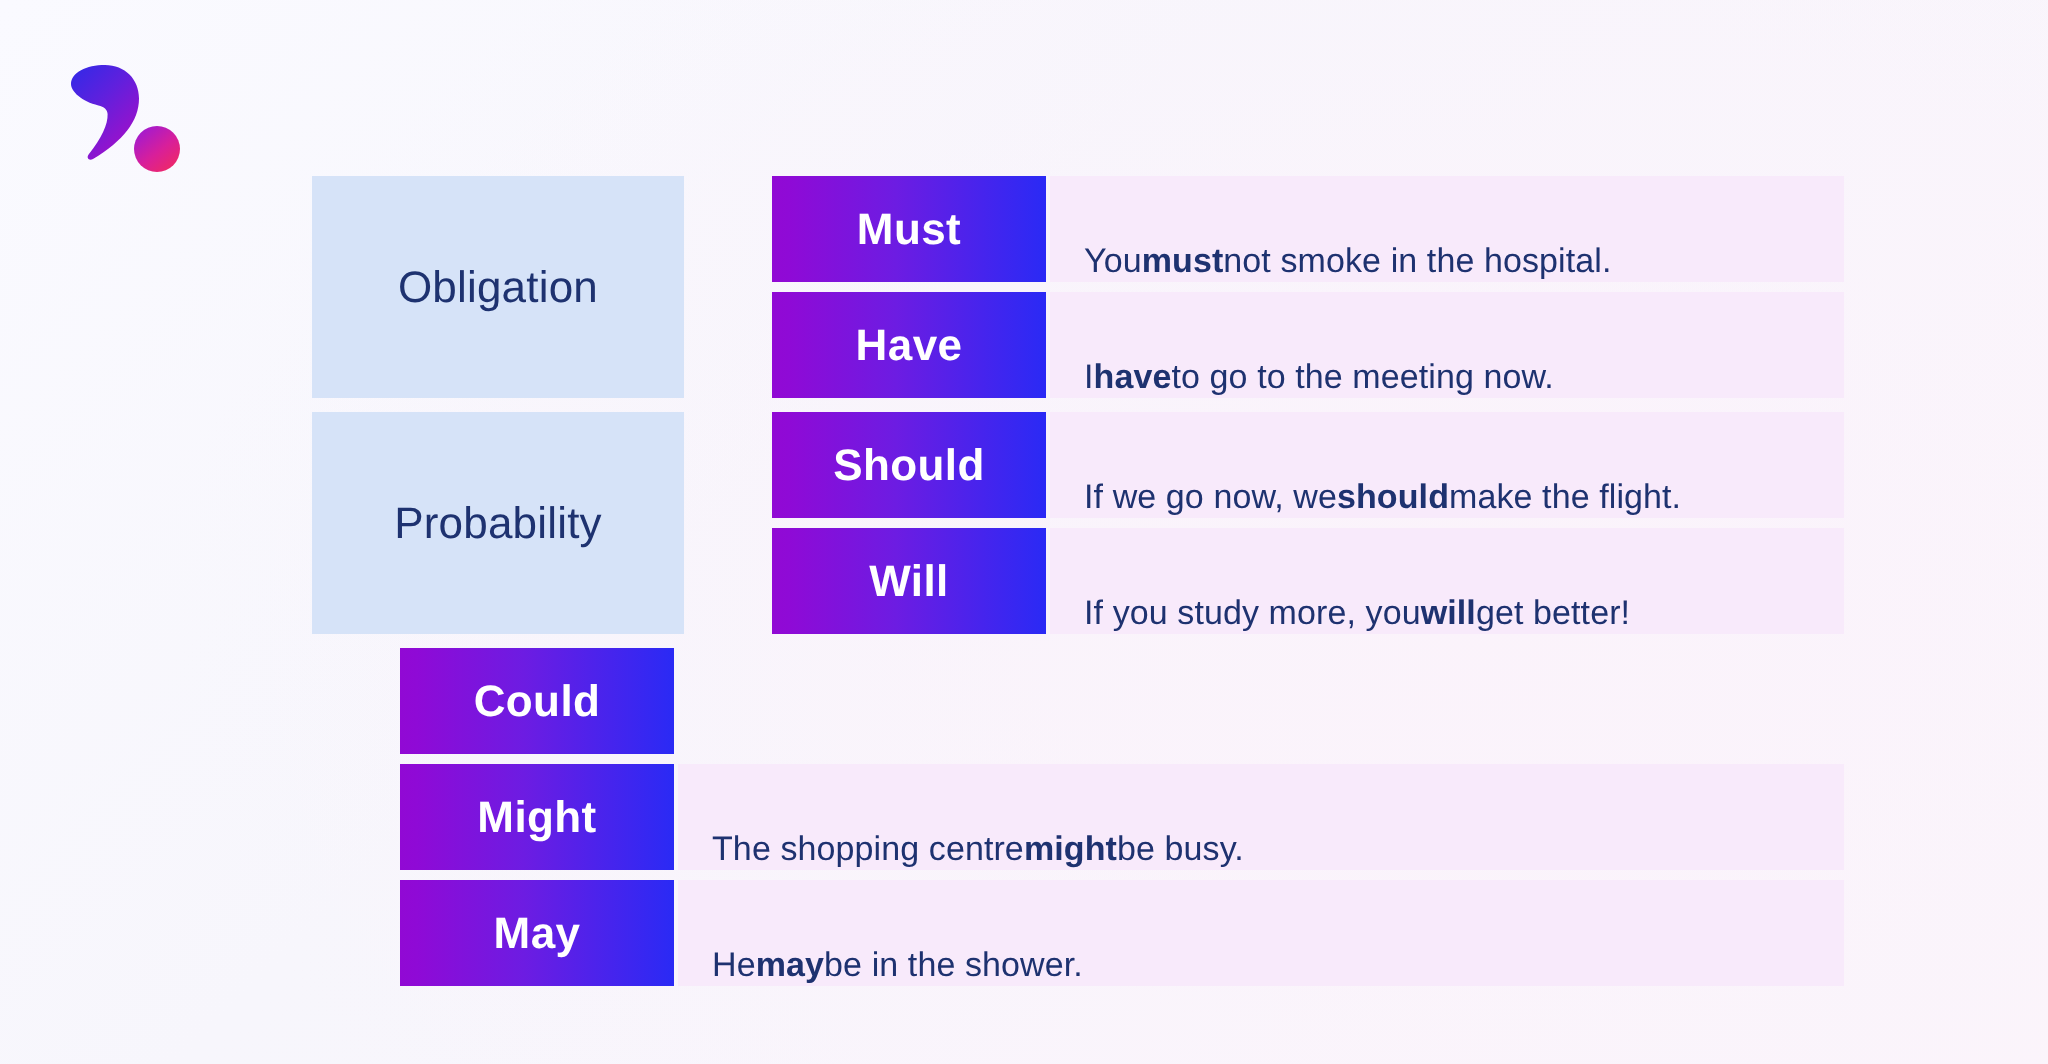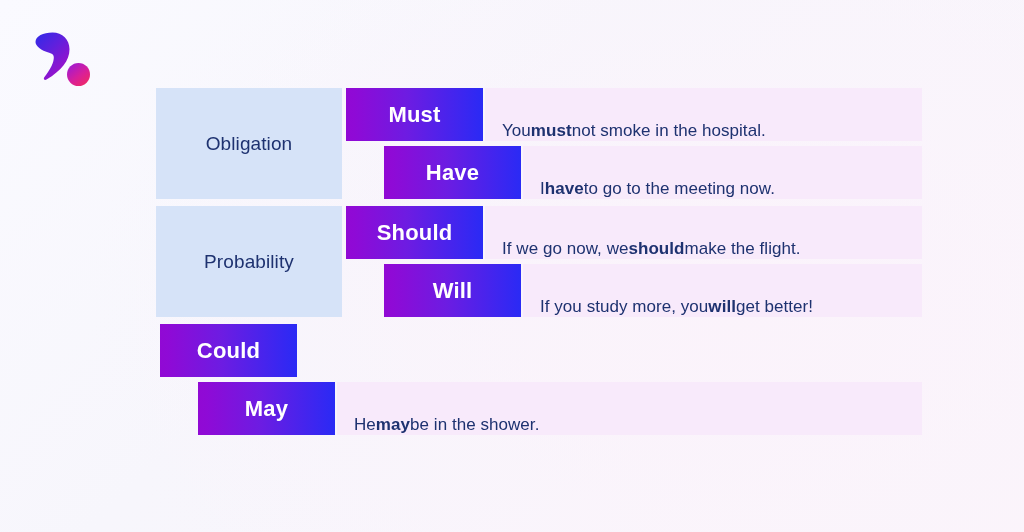--- a/index.html
+++ b/index.html
@@ -51,37 +51,38 @@
   .group:last-child { margin-bottom: 0; }
 
   .cat-cell {
     width: 186px;
     flex: 0 0 186px;
     background: #d6e3f8;
     display: flex;
     align-items: center;
     justify-content: center;
     color: #1e3270;
-    font-size: 19px;
+    font-size: 22px;
     letter-spacing: 0.1px;
   }
 
   .rows {
     flex: 1 1 auto;
     display: flex;
     flex-direction: column;
+    padding-left: 40px;
   }
 
   .row {
     display: flex;
     align-items: stretch;
     height: 53px;
     margin-bottom: 5px;
   }
-  .row:last-child { margin-bottom: 0; margin-left: 38px; }
+  .row:last-child { margin-bottom: 0; }
 
   .modal-cell {
     width: 137px;
     flex: 0 0 137px;
     margin-left: 4px;
     background: linear-gradient(90deg, #9109d4 0%, #8f0ad6 6%, #6d1ce2 45%, #2a2af5 100%);
     display: flex;
     align-items: center;
     justify-content: center;
     color: #ffffff;
@@ -188,20 +189,30 @@
 
   <div class="group">
     <div class="rows">
       <div class="row">
         <div class="modal-cell">
           <span>Could</span>
         </div>
       </div>
       <div class="row">
         <div class="modal-cell">
+          <span>Might</span>
+        </div>
+        <div class="example-cell">
+          <span>The shopping centre </span>
+            <b>might</b>
+            <span> be busy.</span>
+        </div>
+      </div>
+      <div class="row">
+        <div class="modal-cell">
           <span>May</span>
         </div>
         <div class="example-cell">
           <span>He </span>
             <b>may</b>
             <span> be in the shower.</span>
         </div>
       </div>
     </div>
   </div>

